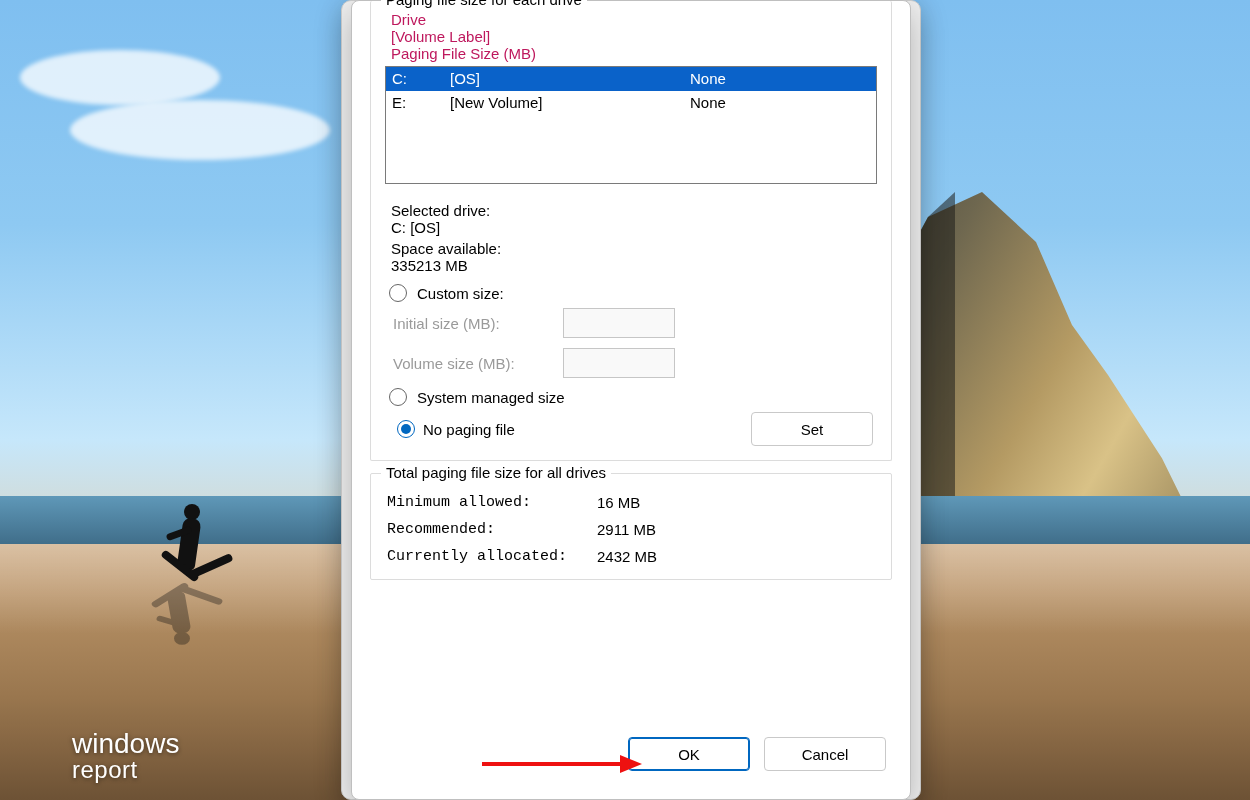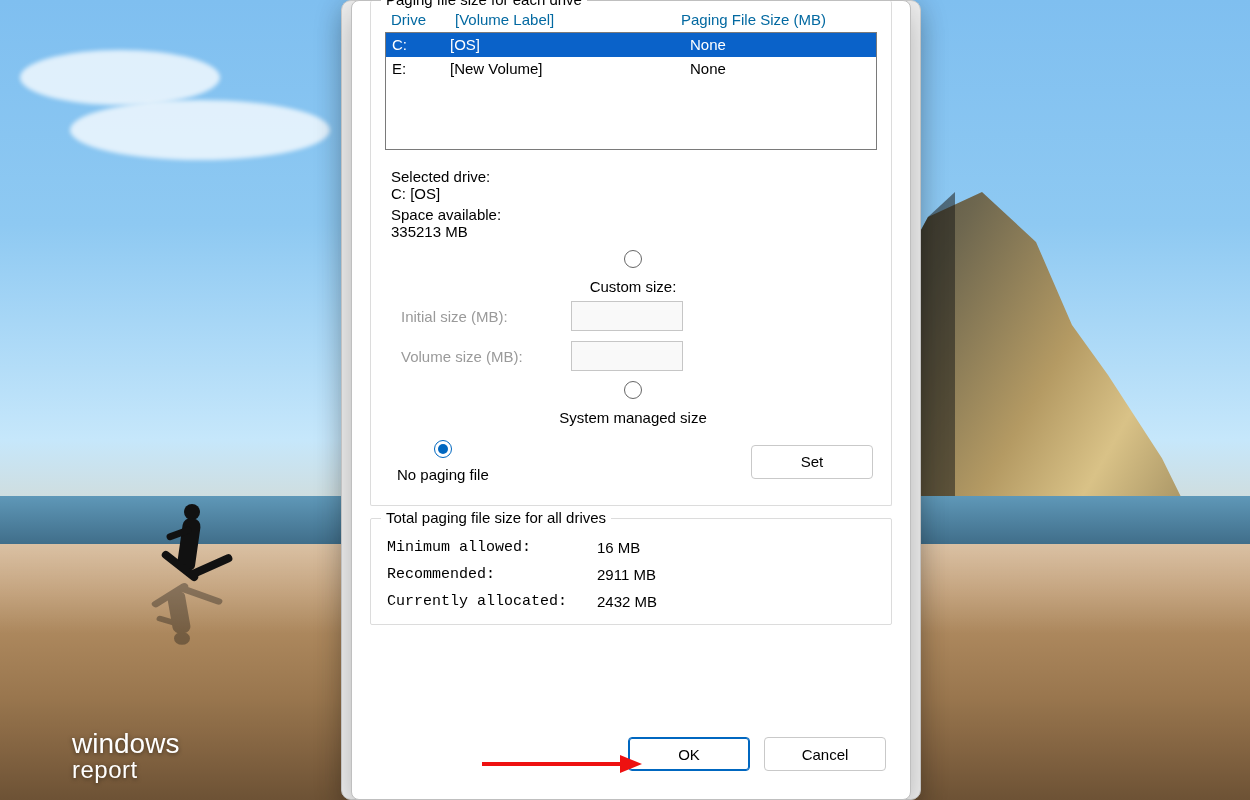--- a/index.html
+++ b/index.html
@@ -40,44 +40,44 @@
   
   .parent-hint{position:absolute;left:341px;top:0;width:580px;height:800px;border:1px solid #cfcfcf;border-radius:10px;background:#f0f0f0;box-shadow:0 8px 28px rgba(0,0,0,.22);}
 
   
   .dialog{position:absolute;left:351px;top:0;width:560px;height:800px;background:#fff;border:1px solid #bfbfbf;border-radius:8px;box-shadow:0 10px 32px rgba(0,0,0,.25);padding:0 0 0 0;}
 
   .groupbox{position:relative;border:1px solid #dcdcdc;border-radius:2px;margin:4px 18px 12px;padding:18px 14px 14px;}
   .groupbox.topcut{border-top:none;margin-top:0;padding-top:4px;}
   .gb-title{position:absolute;top:-10px;left:10px;background:#fff;padding:0 5px;color:#000;}
 
-  .col-head{display:flex;padding:6px 6px 4px;color:#0369a1;}
+  .col-head{display:flex;padding:6px 6px 4px;color:#be185d;flex-direction:column;}
   .col-head .h1{width:64px;}
   .col-head .h2{flex:1;}
   .col-head .h3{width:190px;}
 
   .listbox{border:1px solid #7a7a7a;height:118px;background:#fff;overflow:hidden;}
   .lrow{display:flex;height:24px;line-height:24px;padding:0 6px;color:#000;cursor:default;}
   .lrow.sel{background:#0a62c9;color:#fff;}
   .lrow .c1{width:58px;}
   .lrow .c2{flex:1;}
   .lrow .c3{width:180px;}
 
   .info{margin:18px 0 4px 6px;}
   .inforow{display:flex;margin-bottom:4px;flex-direction:column;}
   .inforow .lab{width:190px;}
   .inforow .val{flex:1;}
 
-  .opt{display:flex;align-items:center;margin:10px 0 6px 4px;gap:10px;flex-direction:column;}
+  .opt{display:flex;align-items:center;margin:10px 0 6px 4px;gap:10px;}
   .radio{appearance:none;width:18px;height:18px;border:1.5px solid #666;border-radius:50%;display:inline-block;position:relative;cursor:pointer;flex-shrink:0;}
   .radio:checked{border-color:#0067c0;}
   .radio:checked::after{content:"";position:absolute;inset:3px;border-radius:50%;background:#0067c0;}
   .opt label{cursor:pointer;}
 
-  .sizefields{margin-left:16px;}
+  .sizefields{margin-left:8px;}
   .sizefields .frow{display:flex;align-items:center;margin-bottom:10px;}
   .sizefields .flab{width:170px;color:#9a9a9a;}
   .numin{width:112px;height:30px;border:1px solid #c6c6c6;background:#fdfdfd;padding:0 6px;}
   .numin:disabled{background:#f9f9f9;color:#999;}
 
   .setrow{display:flex;align-items:center;justify-content:space-between;margin:4px 4px 0;}
   .btn{min-width:122px;height:34px;background:#fff;border:1px solid #c9c9c9;border-radius:4px;cursor:pointer;font:inherit;font-size:15px;}
   .btn-primary{border-color:#0067c0;box-shadow:inset 0 0 0 1px #0067c0;}
 
   .totals{margin:0 18px;}

